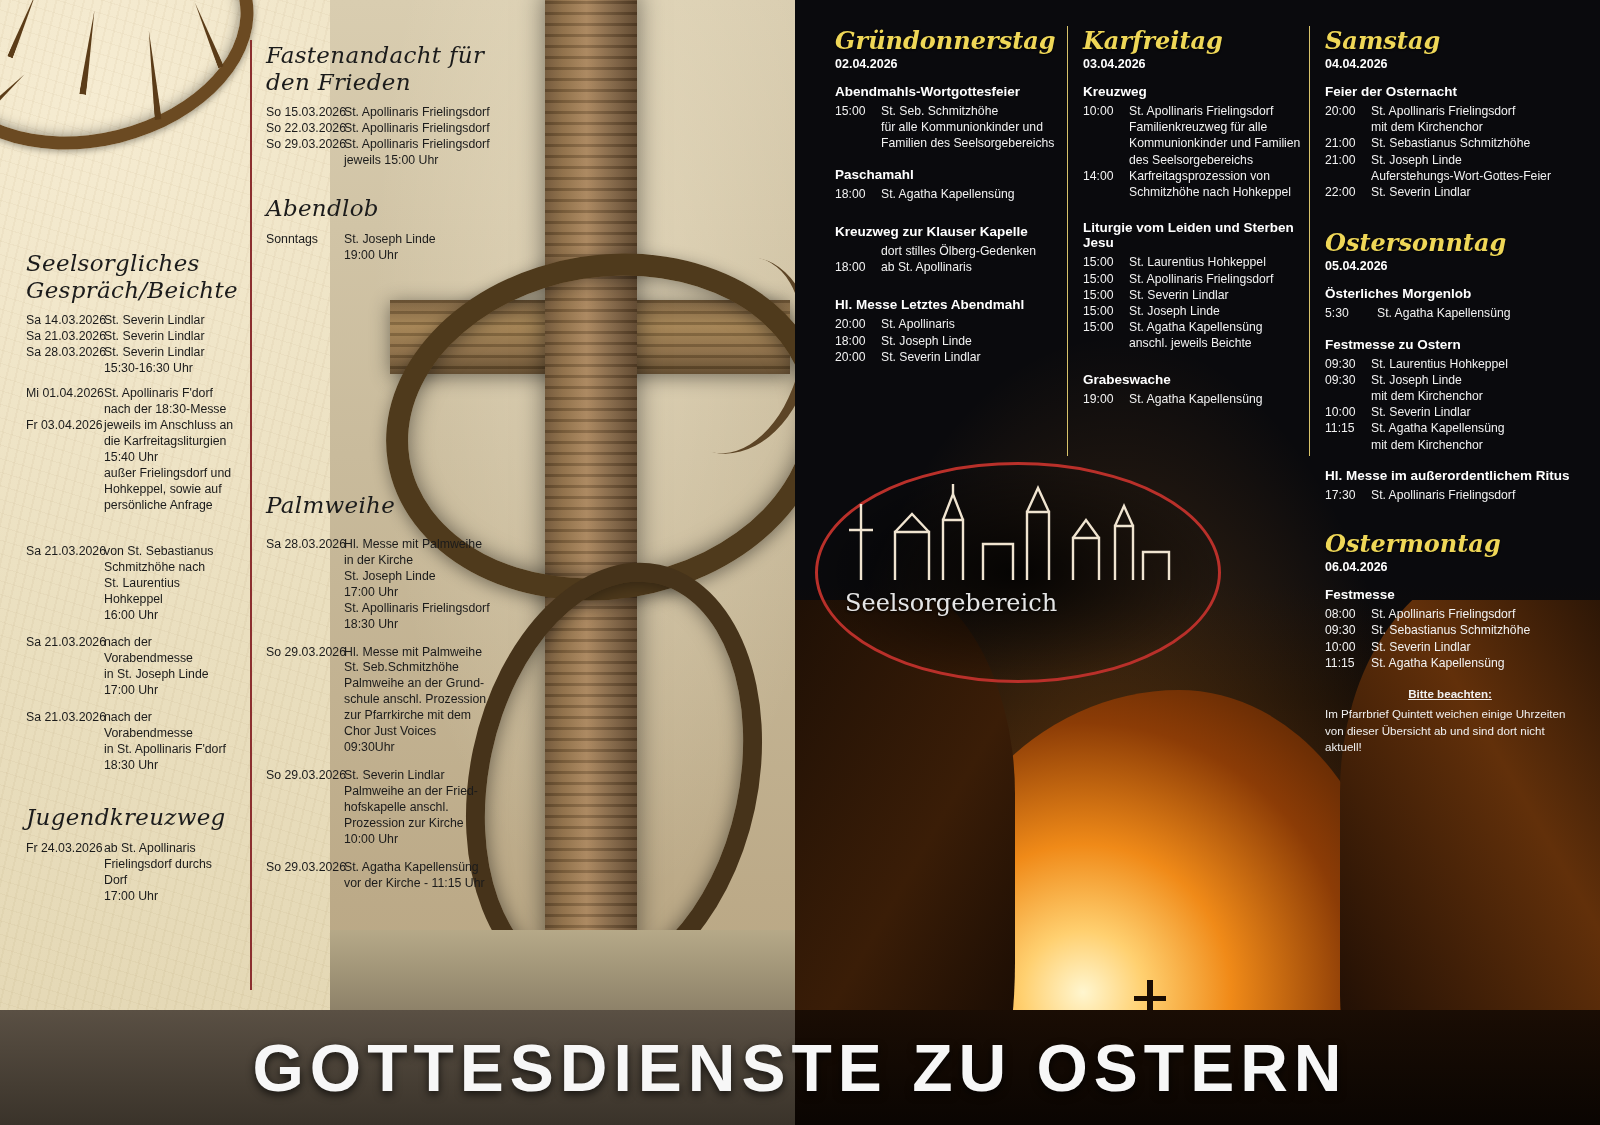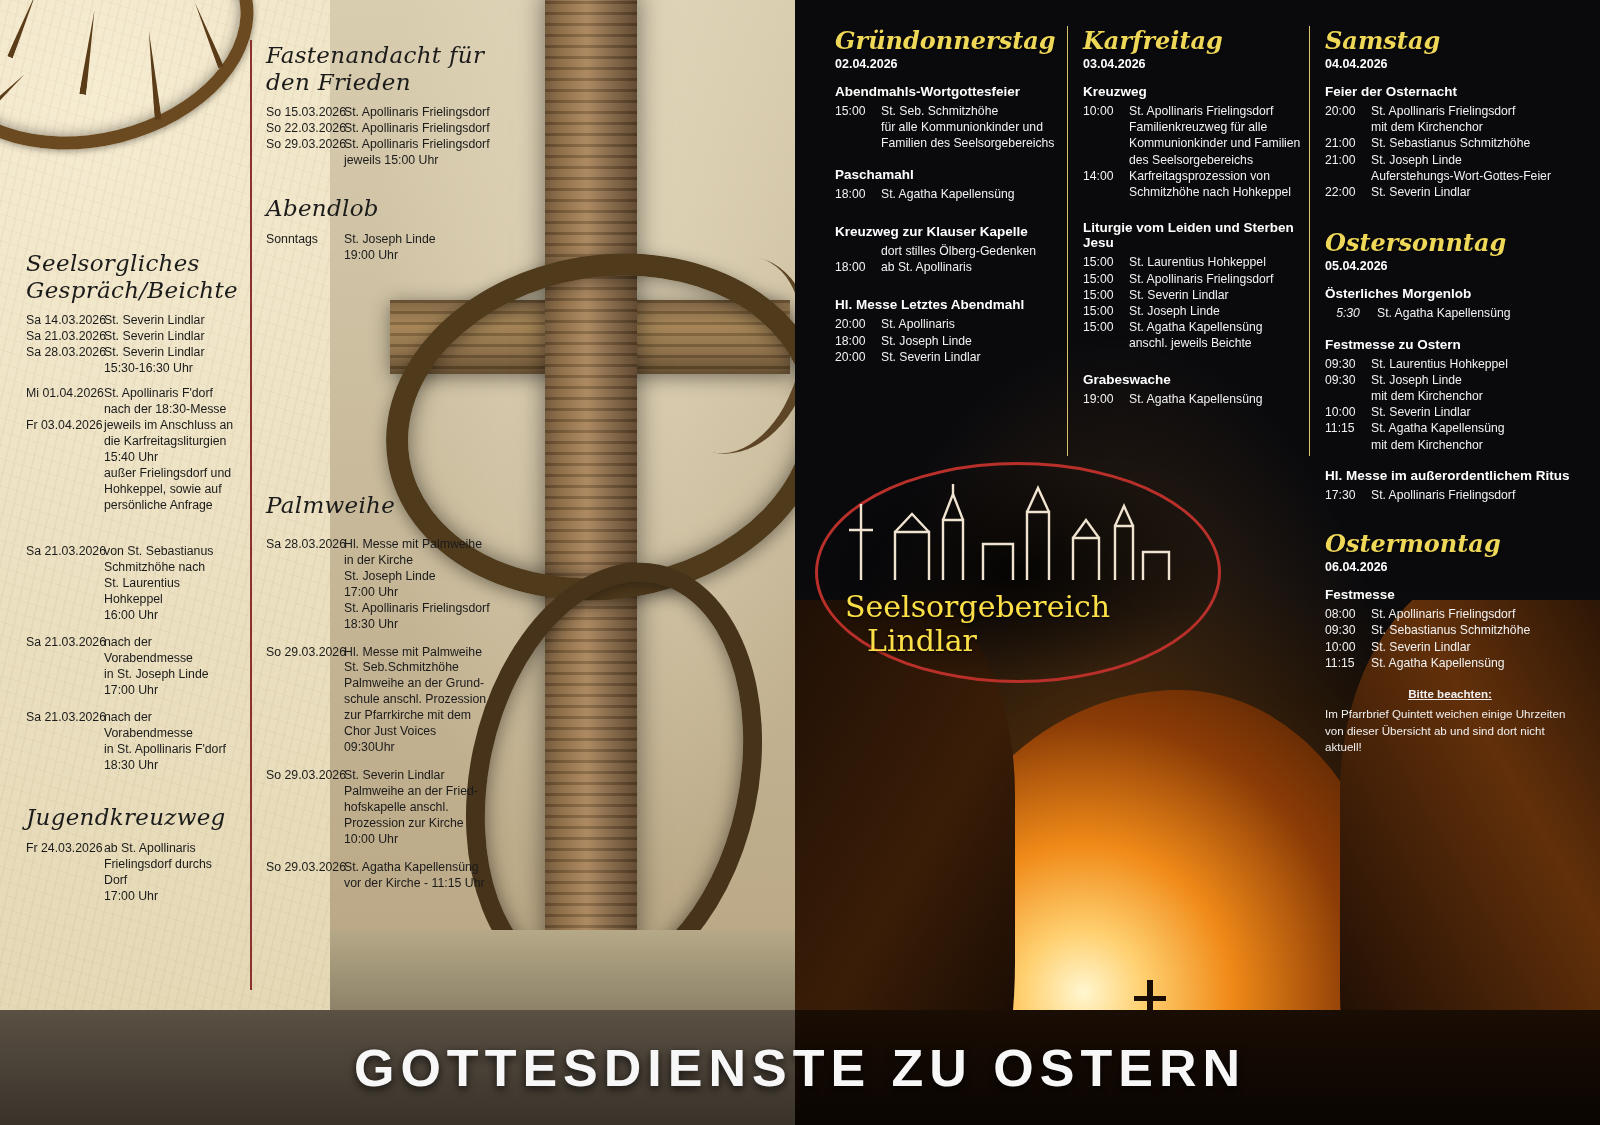--- a/index.html
+++ b/index.html
@@ -138,21 +138,21 @@
   }
   .logo-ellipse{
     position:absolute;left:0;top:22px;width:400px;height:215px;
     border:3px solid #b9302a;border-radius:50%;
     background:radial-gradient(ellipse at 50% 50%, rgba(0,0,0,.85) 0%, rgba(0,0,0,0) 78%);
   }
   .skyline{position:absolute;left:28px;top:20px;width:340px;height:140px;}
   .logo-text{
     position:absolute;left:30px;top:150px;width:360px;
     font-family:"DejaVu Serif", serif;
-    color:#fde047;font-size:30px;line-height:1.12;
+    color:#e5e5e5;font-size:24px;line-height:1.12;
     text-shadow:0 1px 3px rgba(0,0,0,.9);
   }
   .logo-text span{display:block;}
   .logo-text .l2{margin-left:22px;}
 
   .rcols{position:absolute;left:0;top:0;width:674px;height:1125px;}
   .rcol{position:absolute;top:26px;}
   .rcol-1{left:40px;width:230px;}
   .rcol-2{left:288px;width:240px;}
   .rcol-3{left:530px;width:250px;}
@@ -186,21 +186,21 @@
     background:linear-gradient(180deg,#5a5044 0%,#3a332a 100%);
   }
   .banner-right{
     position:absolute;left:795px;top:0;width:805px;height:115px;
     background:linear-gradient(180deg,#1a0d04 0%,#0a0502 100%);
   }
   .banner-text{
     position:absolute;left:0;top:0;width:1600px;height:115px;
     display:flex;align-items:center;justify-content:center;
     font-family:"Liberation Sans", sans-serif;
-    font-weight:700;font-size:52px;letter-spacing:6px;
+    font-weight:700;font-size:66px;letter-spacing:6px;
     color:#f7f7f7;
     text-shadow:0 3px 8px rgba(0,0,0,.75);
     white-space:nowrap;
   }
 </style>
 </head>
 <body>
 
 <div class="page">
 
@@ -509,21 +509,20 @@
           <path d="M184 52 l11 -24 l11 24"></path>
           <path d="M230 120 V78 h26 V120"></path>
           <path d="M230 78 l13 -18 l13 18"></path>
           <path d="M272 120 V66 h18 V120"></path>
           <path d="M272 66 l9 -20 l9 20"></path>
           <path d="M300 120 V92 h26 V120"></path>
         </g>
       </svg>
       <div class="logo-text">
         <span class="l1">Seelsorgebereich</span>
-        <span class="l2">Lindlar</span>
       </div>
     </div>
 
     <div class="rcols">
       <div class="vline vline-a"></div>
       <div class="vline vline-b"></div>
 
       <div class="rcol rcol-1">
         <h2 class="gold">Gründonnerstag</h2>
         <div class="rdate">02.04.2026</div>
@@ -681,21 +680,21 @@
               <div class="rx">St. Severin Lindlar</div>
             </div>
         </div>
 
         <h2 class="gold" style="margin-top:28px">Ostersonntag</h2>
         <div class="rdate">05.04.2026</div>
 
         <div class="rblk">
           <h3 class="rsub">Österliches Morgenlob</h3>
           <div class="rrow">
-              <div class="rt" style="text-align:center;padding-right:6px;font-style:italic;">5:30</div>
+              <div class="rt" style="text-align:left;padding-right:6px;">5:30</div>
               <div class="rx">St. Agatha Kapellensüng</div>
             </div>
         </div>
 
         <div class="rblk">
           <h3 class="rsub">Festmesse zu Ostern</h3>
           <div class="rrow">
               <div class="rt">09:30</div>
               <div class="rx">St. Laurentius Hohkeppel</div>
             </div>

